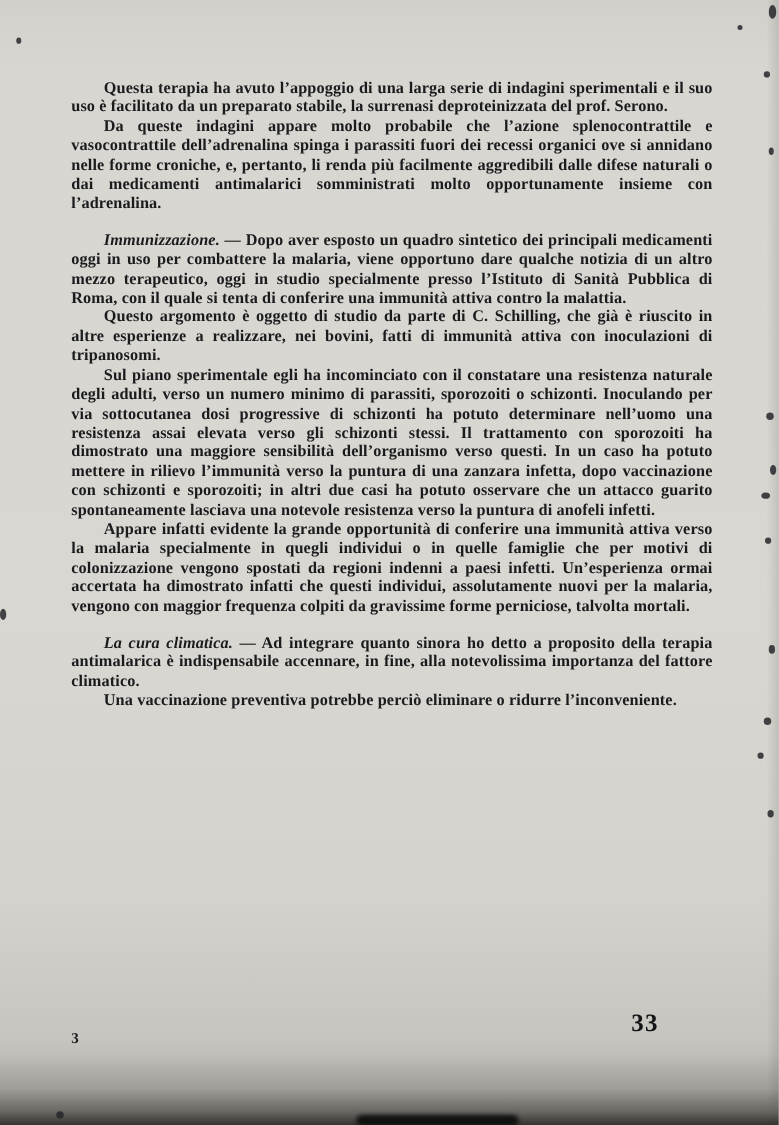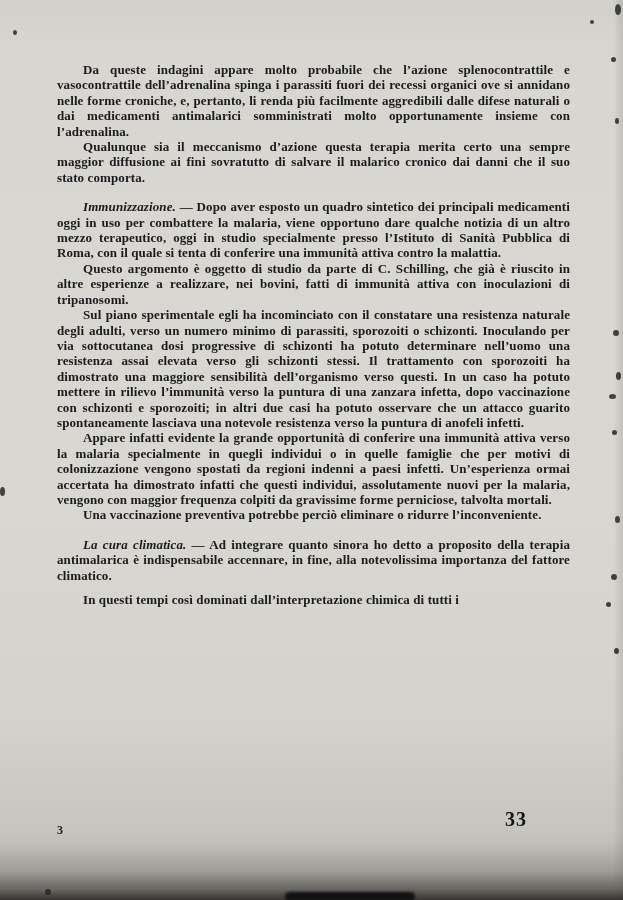--- a/index.html
+++ b/index.html
@@ -100,31 +100,30 @@
     border-radius: 5px;
     filter: blur(1.5px);
   }
 </style>
 </head>
 <body>
 
 <div class="page">
 
   <div class="text-block">
+    <p class="para"><span>Questa terapia ha avuto l’appoggio di una larga serie di indagini sperimentali e il suo uso è facilitato da un preparato stabile, la surrenasi deproteinizzata del prof. Serono.</span></p>
     <p class="para"><span>Da queste indagini appare molto probabile che l’azione splenocontrattile e vasocontrattile dell’adrenalina spinga i parassiti fuori dei recessi organici ove si annidano nelle forme croniche, e, pertanto, li renda più facilmente aggredibili dalle difese naturali o dai medicamenti antimalarici somministrati molto opportunamente insieme con l’adrenalina.</span></p>
-    <p class="para"><span>Qualunque sia il meccanismo d’azione questa terapia merita certo una sempre maggior diffusione ai fini sovratutto di salvare il malarico cronico dai danni che il suo stato comporta.</span></p>
 
     <p class="para section"><span class="lead">Immunizzazione.</span><span> — Dopo aver esposto un quadro sintetico dei principali medicamenti oggi in uso per combattere la malaria, viene opportuno dare qualche notizia di un altro mezzo terapeutico, oggi in studio specialmente presso l’Istituto di Sanità Pubblica di Roma, con il quale si tenta di conferire una immunità attiva contro la malattia.</span></p>
     <p class="para"><span>Questo argomento è oggetto di studio da parte di C. Schilling, che già è riuscito in altre esperienze a realizzare, nei bovini, fatti di immunità attiva con inoculazioni di tripanosomi.</span></p>
     <p class="para"><span>Sul piano sperimentale egli ha incominciato con il constatare una resistenza naturale degli adulti, verso un numero minimo di parassiti, sporozoiti o schizonti. Inoculando per via sottocutanea dosi progressive di schizonti ha potuto determinare nell’uomo una resistenza assai elevata verso gli schizonti stessi. Il trattamento con sporozoiti ha dimostrato una maggiore sensibilità dell’organismo verso questi. In un caso ha potuto mettere in rilievo l’immunità verso la puntura di una zanzara infetta, dopo vaccinazione con schizonti e sporozoiti; in altri due casi ha potuto osservare che un attacco guarito spontaneamente lasciava una notevole resistenza verso la puntura di anofeli infetti.</span></p>
     <p class="para"><span>Appare infatti evidente la grande opportunità di conferire una immunità attiva verso la malaria specialmente in quegli individui o in quelle famiglie che per motivi di colonizzazione vengono spostati da regioni indenni a paesi infetti. Un’esperienza ormai accertata ha dimostrato infatti che questi individui, assolutamente nuovi per la malaria, vengono con maggior frequenza colpiti da gravissime forme perniciose, talvolta mortali.</span></p>
+    <p class="para section"><span class="lead">La cura climatica.</span><span> — Ad integrare quanto sinora ho detto a proposito della terapia antimalarica è indispensabile accennare, in fine, alla notevolissima importanza del fattore climatico.</span></p>
+
     <p class="para"><span>Una vaccinazione preventiva potrebbe perciò eliminare o ridurre l’inconveniente.</span></p>
-
-    <p class="para section"><span class="lead">La cura climatica.</span><span> — Ad integrare quanto sinora ho detto a proposito della terapia antimalarica è indispensabile accennare, in fine, alla notevolissima importanza del fattore climatico.</span></p>
-    <p class="para minor-gap"><span>In questi tempi così dominati dall’interpretazione chimica di tutti i</span></p>
   </div>
 
   <div class="page-number">33</div>
   <div class="signature-mark">3</div>
 
   <div class="right-edge"></div>
   <div class="bottom-edge"></div>
   <div class="bottom-blob"></div>
 
   <div class="speck" style="left:615px;top:4px;width:6px;height:11px;"></div>

